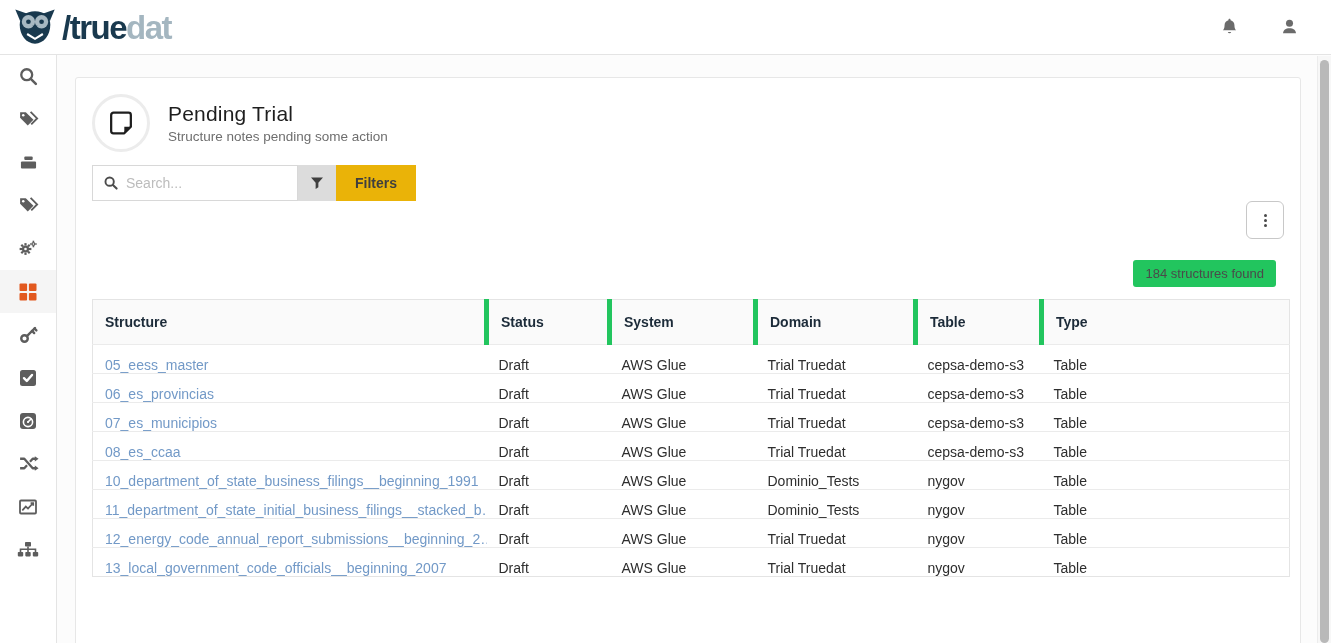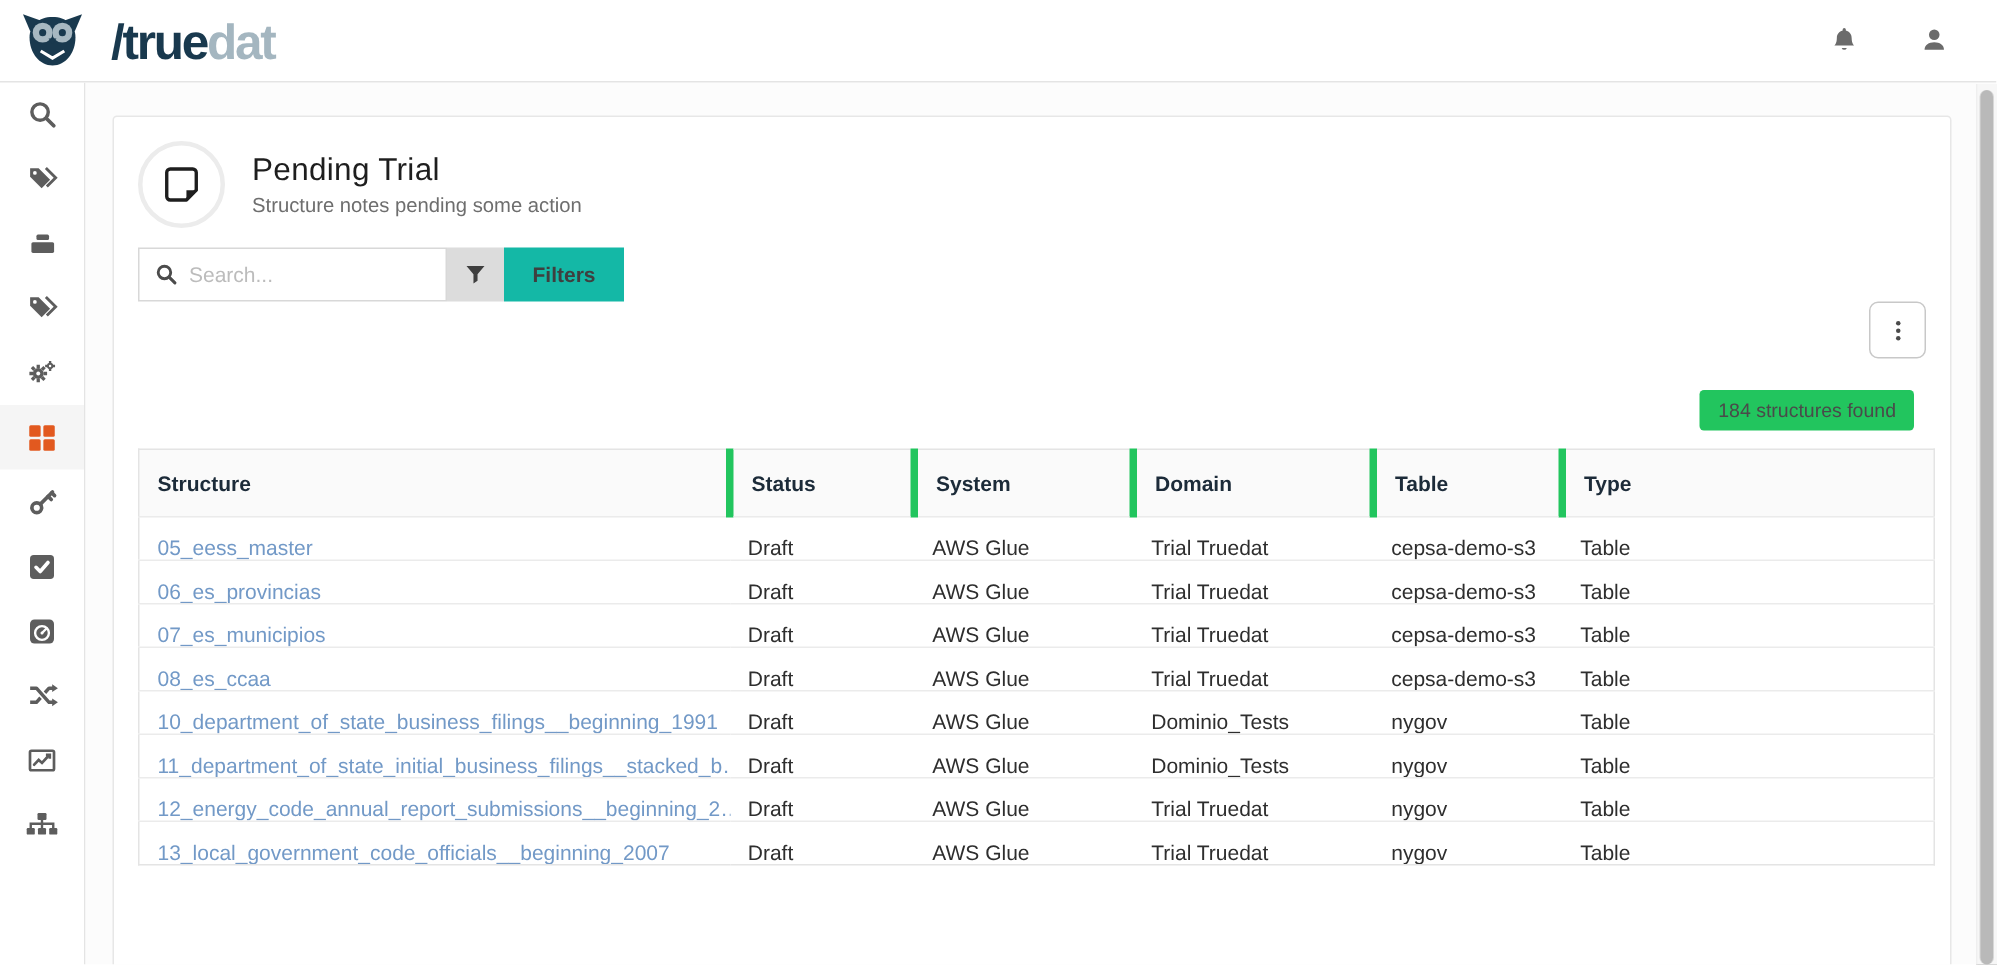--- a/index.html
+++ b/index.html
@@ -2,21 +2,21 @@
 <html><head>
 <meta charset="utf-8">
 <style>
   * { margin:0; padding:0; box-sizing:border-box; }
   html,body { width:1331px; height:643px; overflow:hidden; background:#fff;
     font-family:"Liberation Sans", sans-serif; color:#2e2e2e; }
 
   
   .navbar { height:55px; display:flex; align-items:center; padding:0 18px 0 14px;
     border-bottom:1px solid #e4e4e4; background:#fff; position:relative; z-index:5; }
-  .logo { display:flex; align-items:center; gap:18px; }
+  .logo { display:flex; align-items:center; gap:6px; }
   .logo-text { font-size:33px; font-weight:bold; letter-spacing:-1.5px; line-height:1; }
   .logo-dark { color:#19394e; }
   .logo-light { color:#a4b6c0; }
   .nav-right { margin-left:auto; display:flex; align-items:center; gap:36px; padding-right:12px; }
   .nav-icon-btn { background:none; border:none; cursor:pointer; width:24px; height:24px;
     display:flex; align-items:center; justify-content:center; }
 
   
   .shell { display:flex; height:588px; }
   .sidebar { width:57px; background:#fff; border-right:1px solid #e4e4e4; flex:none; }
@@ -37,21 +37,21 @@
   
   .toolbar { display:flex; align-items:flex-start; margin-top:13px;flex-direction:column; }
   .search-group { display:flex; height:36px; }
   .search-box { width:206px; height:36px; border:1px solid #d8d8d8; background:#fff;
     display:flex; align-items:center; padding:0 8px 0 10px; }
   .search-box input { border:none; outline:none; width:160px; font-size:14px; color:#444;
     font-family:"Liberation Sans", sans-serif; background:transparent; }
   .search-box input::placeholder { color:#bcbcbc; }
   .funnel-btn { width:38px; height:36px; background:#dcdcdc; border:none; cursor:pointer;
     display:flex; align-items:center; justify-content:center; }
-  .filters-btn { width:80px; height:36px; background:#14b8a6; border:none; cursor:pointer;
+  .filters-btn { width:80px; height:36px; background:#eab308; border:none; cursor:pointer;
     font-size:14px; font-weight:bold; color:#3f3f3f; font-family:"Liberation Sans", sans-serif; }
   .kebab-btn { margin-left:auto; width:38px; height:38px; background:#fff;
     border:1px solid #c8c8c8; border-radius:6px; cursor:pointer;
     display:flex; flex-direction:column; align-items:center; justify-content:center; gap:2px; }
   .kebab-btn i { width:3px; height:3px; background:#4a4a4a; border-radius:50%; display:block; }
 
   
   .badge-row { display:flex; justify-content:flex-end; margin-top:21px; padding-right:8px; }
   .count-badge { background:#22c55e; color:#4a4a4a; font-size:13px; padding:6px 12px;
     border-radius:3px; }

